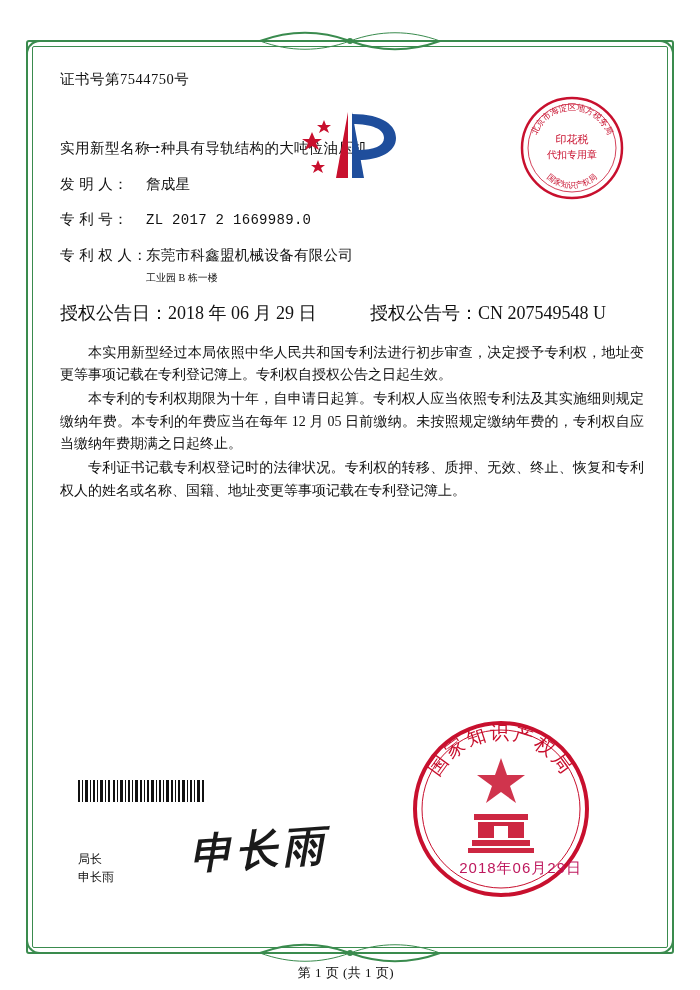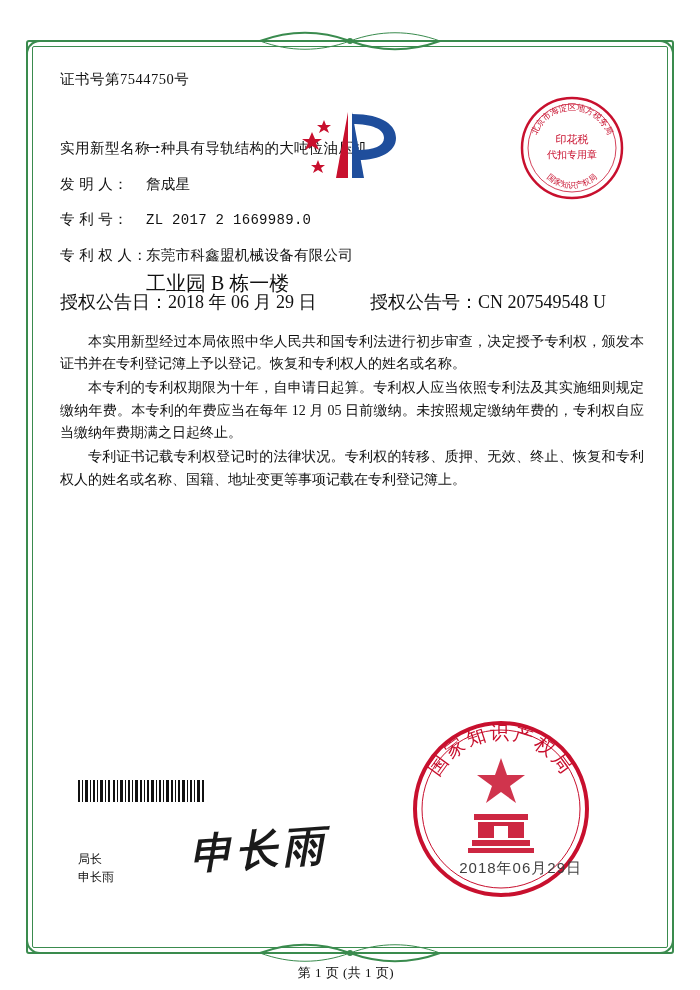--- a/index.html
+++ b/index.html
@@ -116,21 +116,22 @@
     flex: 1 1 auto;
     letter-spacing: 0.3px;
   }
   .field-value.mono {
     font-family: "Liberation Mono", "DejaVu Sans Mono", monospace;
     font-size: 14px;
   }
   .addr-second {
     margin-left: 86px;
     margin-top: -11px;
-    font-size: 20px;
+    margin-bottom: 21px;
+    font-size: 10px;
   }
   .two-col {
     display: flex;
     margin-bottom: 16px;
     font-size: 18px;
   }
   .two-col .left  { width: 310px; flex: 0 0 310px; }
   .two-col .right { flex: 1 1 auto; }
 
   .paragraphs {
@@ -187,21 +188,21 @@
     right: 52px;
     bottom: 30px;
     width: 182px;
     height: 182px;
   }
   .stamp-date {
     position: absolute;
     right: 62px;
     bottom: 52px;
     font-size: 15px;
-    color: #404040;
+    color: #be185d;
     letter-spacing: 1px;
     font-family: "Liberation Sans", sans-serif;
   }
 
   .footer {
     position: absolute;
     left: 0;
     right: 8px;
     bottom: 8px;
     text-align: center;
@@ -281,21 +282,21 @@
         <div class="left">
           <span>授权公告日：</span><span>2018 年 06 月 29 日</span>
         </div>
         <div class="right">
           <span>授权公告号：</span><span>CN 207549548 U</span>
         </div>
       </div>
     </div>
 
     <div class="paragraphs">
-      <p>本实用新型经过本局依照中华人民共和国专利法进行初步审查，决定授予专利权，颁发本证书并在专利登记簿上予以登记。恢复和专利权人的姓名或名称。</p>
+      <p>本实用新型经过本局依照中华人民共和国专利法进行初步审查，决定授予专利权，地址变更等事项记载在专利登记簿上。专利权自授权公告之日起生效。</p>
       <p>本专利的专利权期限为十年，自申请日起算。专利权人应当依照专利法及其实施细则规定缴纳年费。本专利的年费应当在每年 12 月 05 日前缴纳。未按照规定缴纳年费的，专利权自应当缴纳年费期满之日起终止。</p>
       <p>专利证书记载专利权登记时的法律状况。专利权的转移、质押、无效、终止、恢复和专利权人的姓名或名称、国籍、地址变更等事项记载在专利登记簿上。</p>
     </div>
 
     <div class="barcode">
       <svg width="128" height="22" viewBox="0 0 128 22">
         <g fill="#111">
           <rect x="0" y="0" width="2" height="22"></rect>
             <rect x="4" y="0" width="1" height="22"></rect>
           <rect x="7" y="0" width="3" height="22"></rect>

